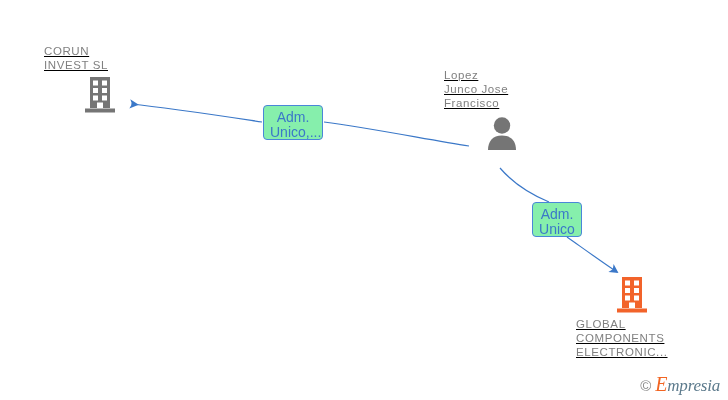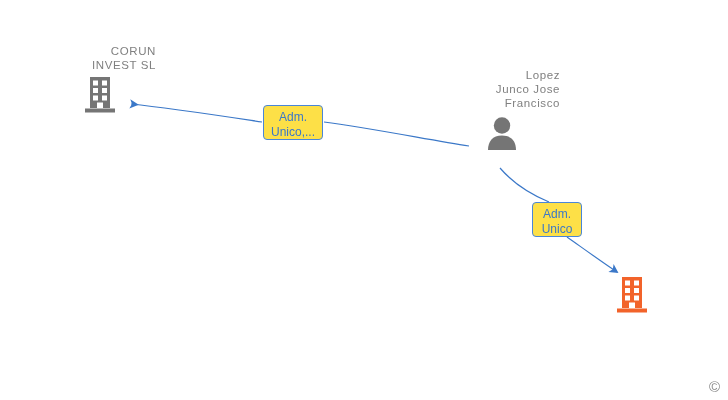--- a/index.html
+++ b/index.html
@@ -22,21 +22,22 @@
   #edges {
     position: absolute;
     left: 0;
     top: 0;
     width: 728px;
     height: 400px;
   }
 
   .node {
     position: absolute;
-    text-align: right;
+    text-align: left;
+    text-decoration: underline;
   }
 
   
   #node-corun {
     left: 44px;
     top: 44px;
     width: 112px;
   }
   #node-global {
     left: 576px;
@@ -73,23 +74,23 @@
   }
   #node-global .node-icon-wrap {
     margin-top: 0;
   }
 
   
   .edge-label {
     position: absolute;
     border: 1px solid #4a86d8;
     border-radius: 4px;
-    background: #fde047;
+    background: #86efac;
     color: #3b78c8;
-    font-size: 12px;
+    font-size: 14px;
     line-height: 15px;
     text-align: center;
     font-family: "Liberation Sans", sans-serif;
     box-sizing: border-box;
     padding: 4px 6px 5px 6px;
     white-space: pre-line;
   }
   #edge-label-1 {
     left: 263px;
     top: 105px;
@@ -190,25 +191,29 @@
         <rect x="11" y="4.5" width="5" height="5" fill="#ffffff"></rect>
         <rect x="20" y="4.5" width="5" height="5" fill="#ffffff"></rect>
         <rect x="11" y="12" width="5" height="5" fill="#ffffff"></rect>
         <rect x="20" y="12" width="5" height="5" fill="#ffffff"></rect>
         <rect x="11" y="19.5" width="5" height="5" fill="#ffffff"></rect>
         <rect x="20" y="19.5" width="5" height="5" fill="#ffffff"></rect>
         <rect x="15" y="26.5" width="6" height="6" fill="#ffffff"></rect>
         <rect x="3" y="32.5" width="30" height="4" fill="#f2632a"></rect>
       </svg>
     </span>
+    <div class="node-label below">GLOBAL
+COMPONENTS
+ELECTRONIC...</div>
   </div>
 
   <div class="edge-label" id="edge-label-1">Adm.
 Unico,...</div>
 
   <div class="edge-label" id="edge-label-2">Adm.
 Unico</div>
 
   <div id="watermark">
     <span class="copy">©</span>
+    <span class="brand"><span class="cap">E</span><span>mpresia</span></span>
   </div>
 
 </div>
 
 </body></html>

